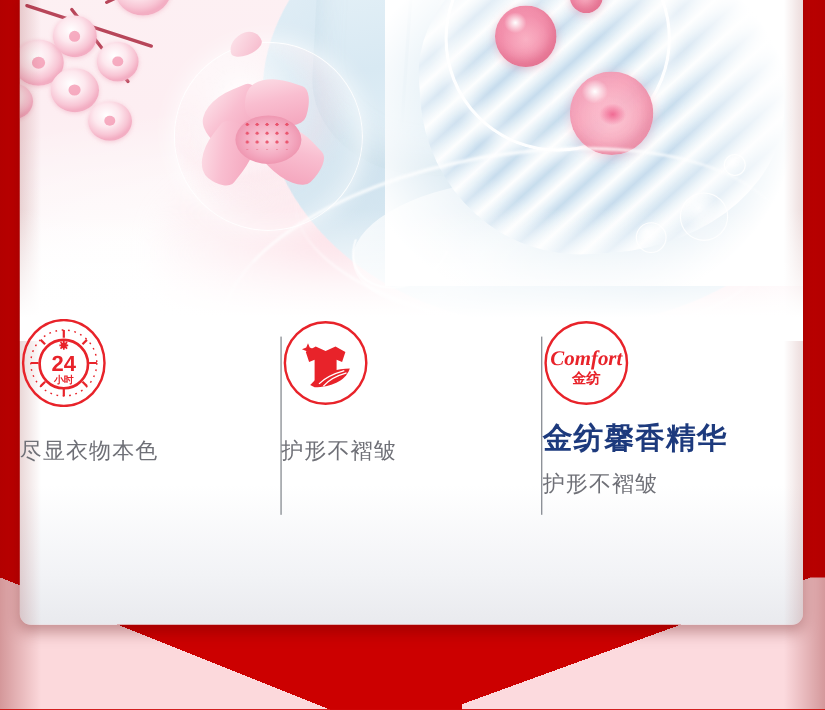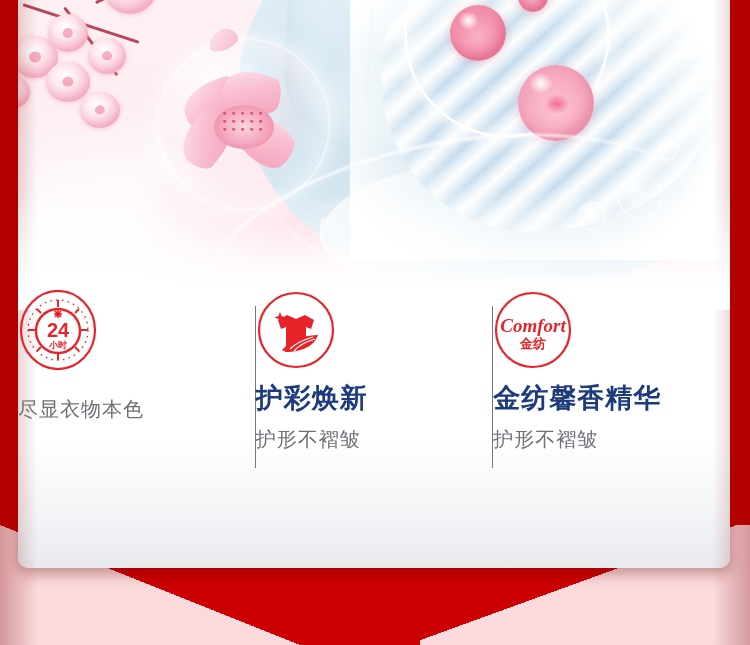--- a/index.html
+++ b/index.html
@@ -278,21 +278,20 @@
             <circle cx="40" cy="40" r="37" fill="none" stroke="#e8232a" stroke-width="2.2"></circle>
             <path d="M31 25 L40 29 L49 25 L58 30 L55 39 L50 37 L50 57 L30 57 L30 37 L25 39 L22 30 Z" fill="#e8232a"></path>
             <path d="M24 22 L25.6 26 L29.5 27.5 L25.6 29 L24 33 L22.4 29 L18.5 27.5 L22.4 26 Z" fill="#e8232a"></path>
             <path d="M26 60 C36 48 52 45 62 45 C58 57 44 62 30 62 Z" fill="#e8232a"></path>
             <g stroke="#ffffff" stroke-width="1.2" fill="none">
               <path d="M34 59 C41 52 50 49 57 47"></path>
               <path d="M38 61 C44 54 52 51 59 49"></path>
             </g>
           </svg>
         </div>
-        <div class="f-title">护彩焕新</div>
         <div class="f-sub">护形不褶皱</div>
       </div>
 
       <div class="divider"></div>
 
       <div class="feature">
         <div class="icon-wrap">
           <svg viewBox="0 0 80 80" width="80" height="80">
             <circle cx="40" cy="40" r="37" fill="none" stroke="#e8232a" stroke-width="2.2"></circle>
             <text x="40" y="42" text-anchor="middle" font-family="'Liberation Serif',serif" font-size="19" font-style="italic" font-weight="bold" fill="#e8232a">Comfort</text>

